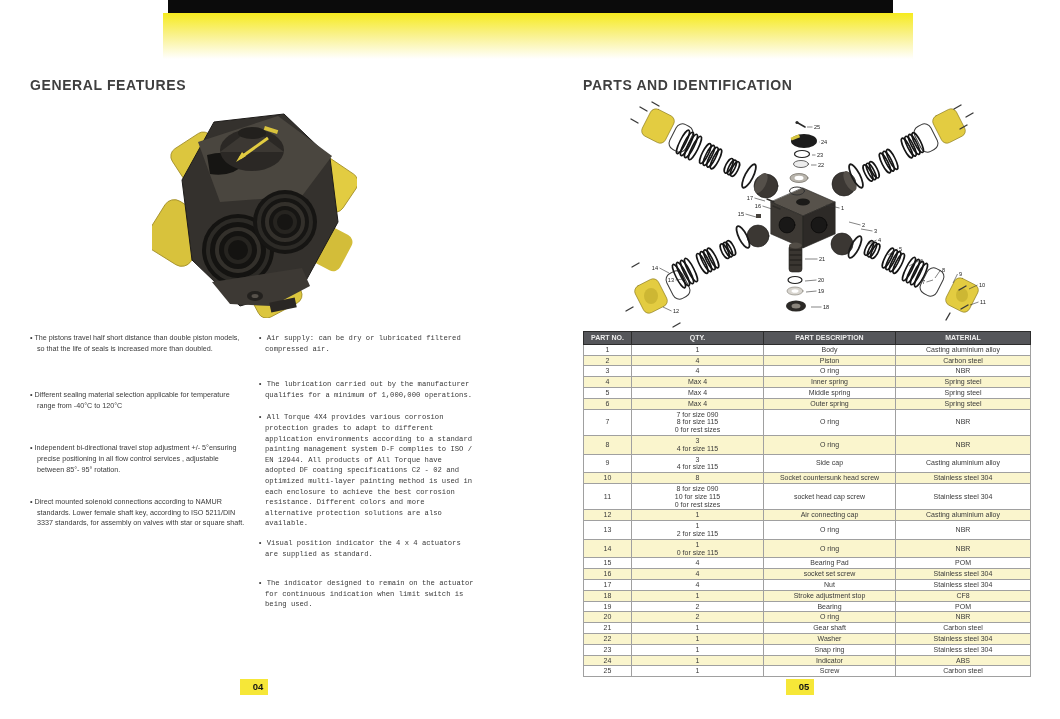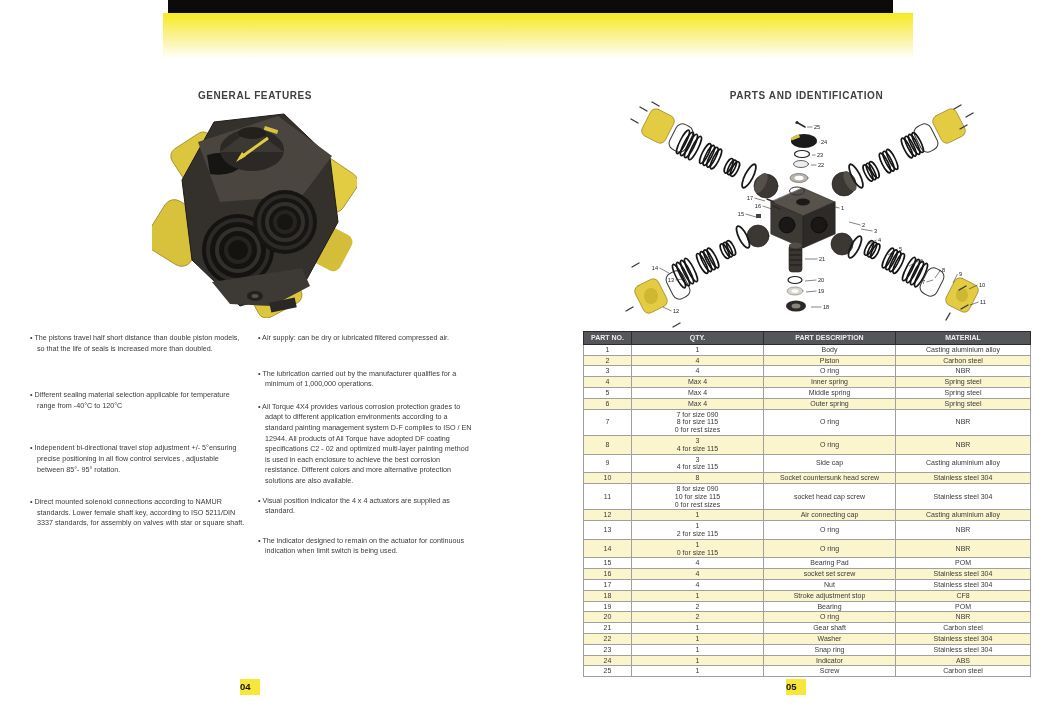--- a/index.html
+++ b/index.html
@@ -3,28 +3,28 @@
 <meta charset="utf-8">
 <style>
   html,body{margin:0;padding:0;background:#ffffff;}
   #page{position:relative;width:1060px;height:719px;background:#ffffff;overflow:hidden;
         font-family:"Liberation Sans", sans-serif;color:#3c3c3c;}
   
   .top-black{position:absolute;left:168px;top:0;width:725px;height:13px;background:#0b0b0b;}
   .top-yellow{position:absolute;left:163px;top:13px;width:750px;height:46px;
       background:linear-gradient(180deg,#f6eb1e 0%,#f9f186 45%,#ffffff 100%);}
   
-  .heading{position:absolute;top:90px;font-size:10px;font-weight:700;color:#3f3f3f;
-      letter-spacing:.6px;text-align:center;}
+  .heading{position:absolute;top:77px;font-size:14px;font-weight:700;color:#3f3f3f;
+      letter-spacing:.6px;text-align:left;}
   #heading-left{left:30px;width:450px;}
   #heading-right{left:583px;width:447px;}
   
   .feat-col{position:absolute;top:333px;width:216px;font-size:7.2px;line-height:10.6px;color:#3a3a3a;}
   #feat-left{left:30px;}
-  #feat-right{left:258px;}
+  #feat-right{left:258px;font-family:Liberation Mono, monospace;}
   .bullet{padding-left:7px;text-indent:-7px;margin-bottom:22px;}
   #feat-left .bullet:nth-child(2){margin-bottom:32px;margin-top:36px;}
   #feat-right .bullet:nth-child(1){margin-bottom:25px;}
   #feat-right .bullet:nth-child(2){margin-bottom:12px;}
   #feat-right .bullet:nth-child(3){margin-bottom:9px;}
   #feat-right .bullet:nth-child(4){margin-bottom:19px;}
   
   #product-photo{position:absolute;left:152px;top:100px;width:205px;height:218px;}
   
   #diagram{position:absolute;left:585px;top:96px;width:460px;height:238px;}
@@ -35,21 +35,21 @@
   #parts-table th{background:#55565a;color:#ececec;font-weight:700;font-size:7px;
       border:0.5px solid #2c2c2c;padding:2px 2px;text-align:center;}
   #parts-table td{border:0.5px solid #a0a0a0;padding:1px 2px;text-align:center;background:#ffffff;}
   #parts-table tr.alt td{background:#faf5cd;}
   #parts-table col.c-no{width:48px;}
   #parts-table col.c-qty{width:132px;}
   #parts-table col.c-desc{width:132px;}
   #parts-table col.c-mat{width:135px;}
   
   .badge{position:absolute;top:679px;width:20px;height:16px;background:#f6e738;color:#151515;
-      font-weight:700;font-size:9.5px;text-align:left;line-height:16px;}
+      font-weight:700;font-size:9.5px;text-align:center;line-height:16px;padding-left:8px;}
   #badge-left{left:240px;}
   #badge-right{left:786px;}
 </style>
 </head>
 <body>
 
 <div id="page">
 
   <div class="top-black"></div>
   <div class="top-yellow"></div>

